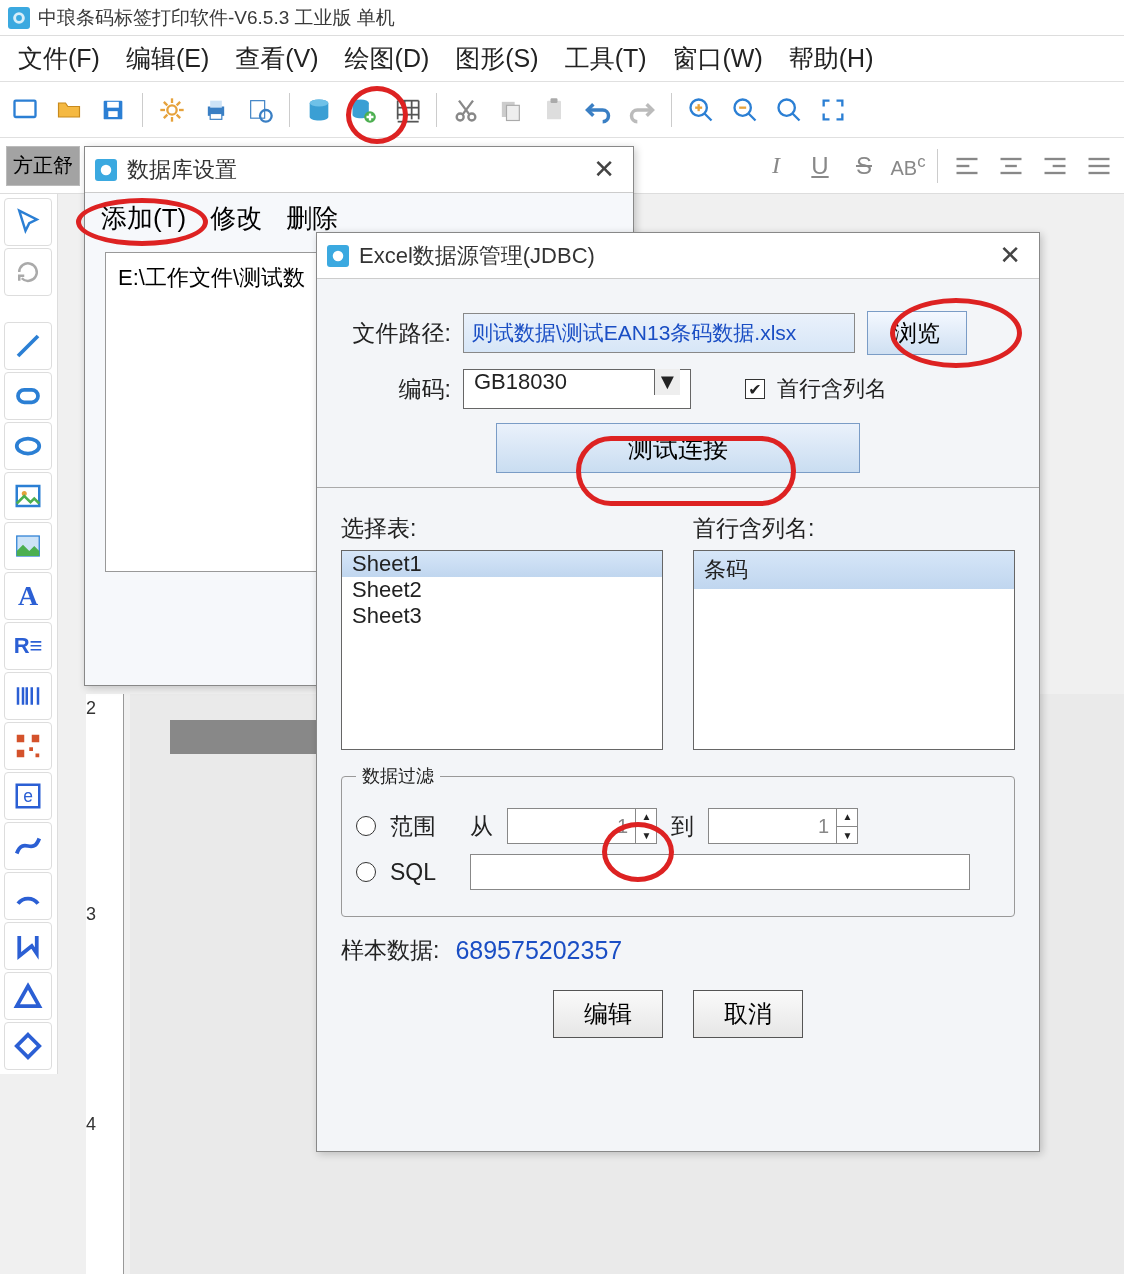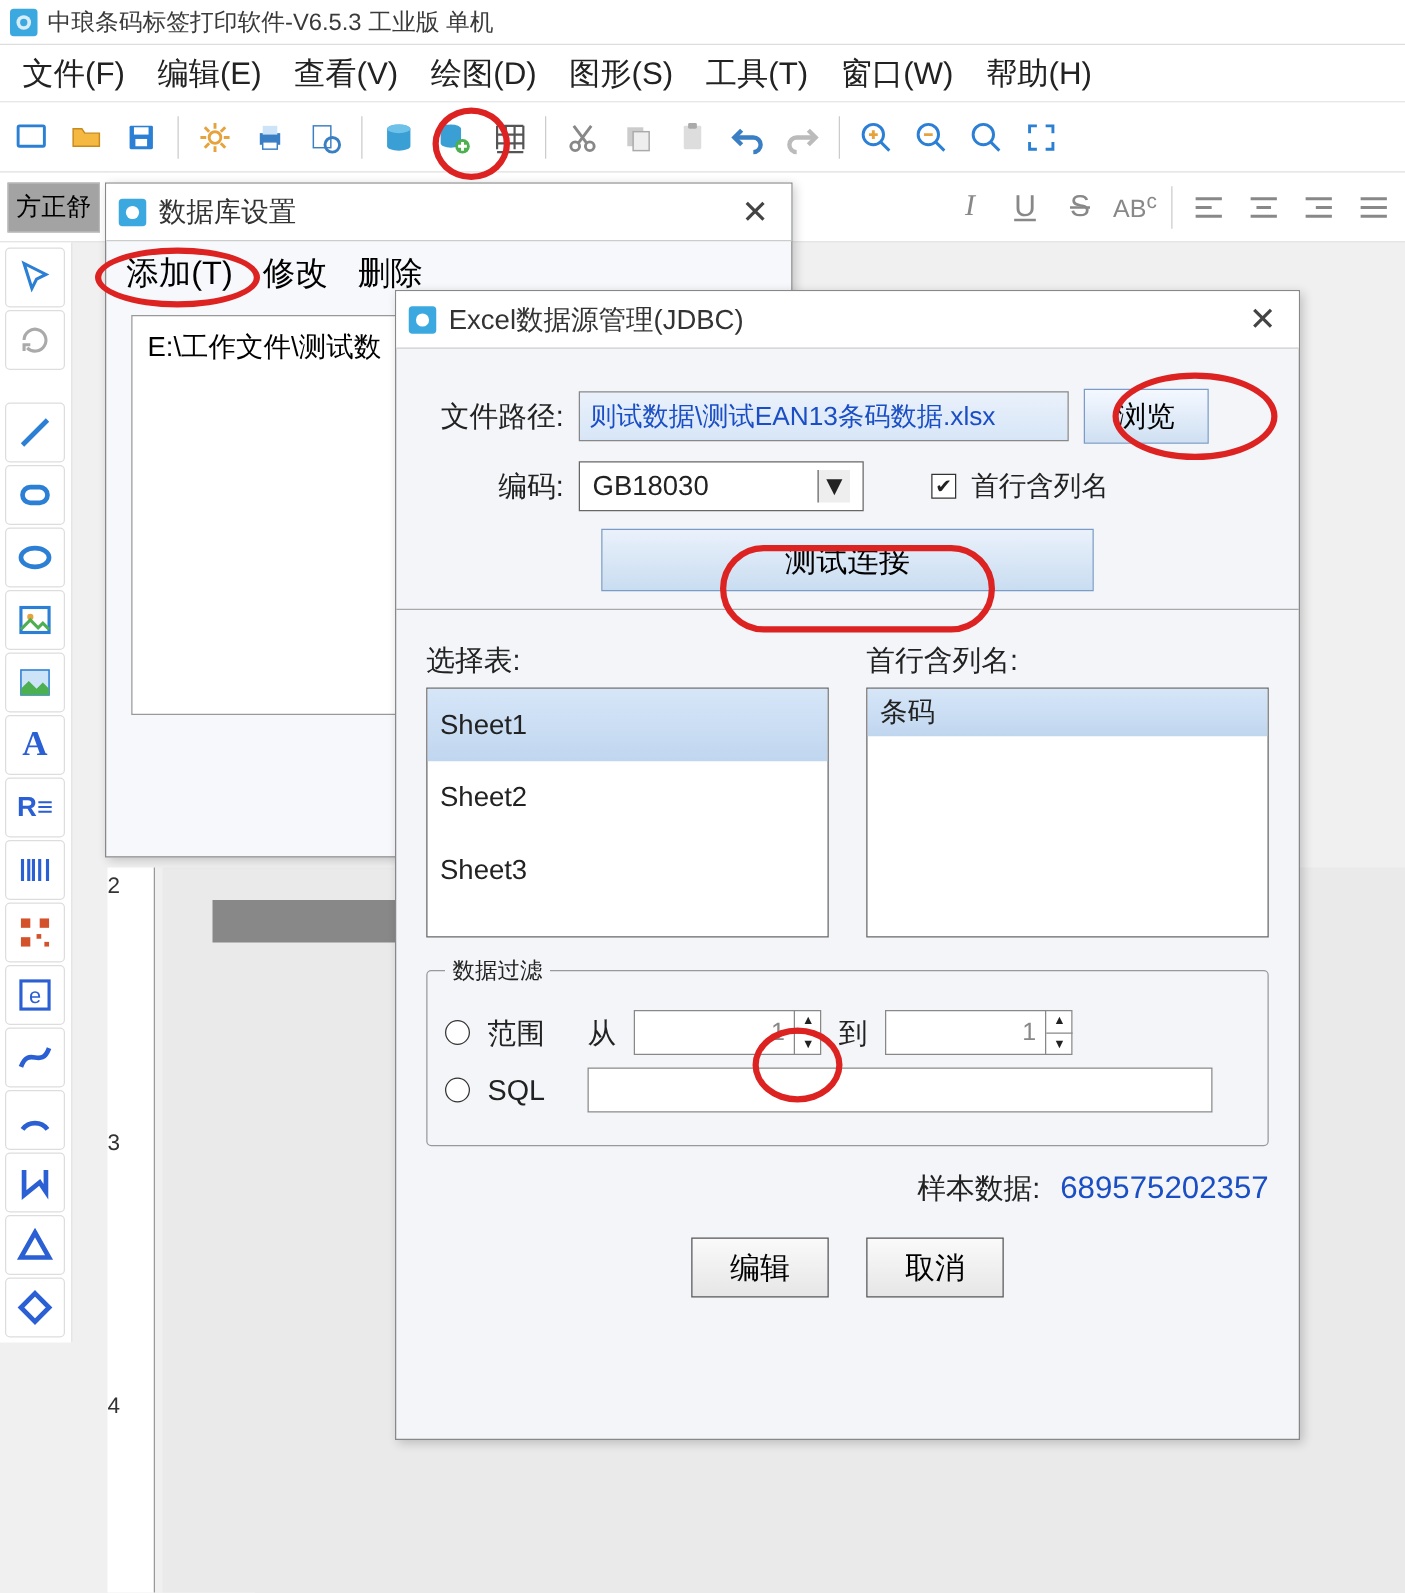--- a/index.html
+++ b/index.html
@@ -46,47 +46,47 @@
   .dlg-db .path-box { margin:8px 20px 0 20px; background:#fff; border:1px solid #999; padding:10px 12px; font-size:22px; height:320px;}
   
   
   .dlg-excel { left:316px; top:232px; width:724px; height:920px; background:#f3f5f8;}
   .dlg-excel .body { padding:18px 24px; font-size:22px; color:#222;}
   .row { display:flex; align-items:center; gap:12px; margin:14px 0;}
   .label { width:110px; text-align:right; font-size:23px;}
   .tx-input { border:1px solid #888; background:#fff; height:40px; font-size:21px; padding:0 8px; color:#1a4ec4;}
   .path-input { width:392px; background:linear-gradient(#eaf1fb,#d7e6f7);}
   .browse-btn { width:100px; height:44px; background:linear-gradient(#f4f8ff,#cfe0f2); border:1px solid #7a9cc6; font-size:23px; cursor:pointer;}
-  .combo { width:228px; height:40px; border:1px solid #666; background:#fff; display:flex; align-items:center; padding:1px 10px; font-size:22px; position:relative;}
+  .combo { width:228px; height:40px; border:1px solid #666; background:#fff; display:flex; align-items:flex-end; padding:13px 10px; font-size:22px; position:relative;}
   .combo .arrow { margin-left:auto; width:26px; height:26px; background:#eee; border-left:1px solid #666; display:flex; align-items:center; justify-content:center;}
   .chk { width:20px; height:20px; border:1px solid #333; display:inline-flex; align-items:center; justify-content:center; font-size:16px; background:#fff;}
-  .test-btn { width:394px; height:50px; margin:6px auto 14px auto; display:block; background:linear-gradient(#eaf1fb,#c9ddf1); border:1px solid #7a9cc6; font-size:25px; cursor:pointer;}
+  .test-btn { width:364px; height:50px; margin:6px auto 14px auto; display:block; background:linear-gradient(#eaf1fb,#c9ddf1); border:1px solid #7a9cc6; font-size:25px; cursor:pointer;}
   hr.sep { border:none; border-top:1px solid #aaa; margin:8px -24px 16px -24px;}
   .listbox { border:1px solid #666; background:#fff; height:200px; overflow:auto; font-size:22px;}
-  .listbox .li { padding:16px 10px;}
+  .listbox .li { padding:0 10px;}
   .listbox .li.sel { background:linear-gradient(#d6e6f8,#c0d6ef);}
   .two-col { display:flex; gap:30px;margin-top:25px;}
   .col { flex:1;}
   .col-label { font-size:23px; margin-bottom:6px;}
   .fieldbox { border:1px solid #666; background:#fff; height:200px; font-size:22px; overflow:hidden;}
   .fieldbox .fh { background:linear-gradient(#d6e6f8,#c0d6ef); padding:4px 10px;}
   
   fieldset.filter { border:1px solid #999; border-radius:4px; padding:10px 14px 16px 14px; margin-top:14px;}
   fieldset.filter legend { font-size:18px; padding:0 6px;}
   .radio-row { display:flex; align-items:center; gap:14px; font-size:23px; margin:10px 0;}
   .radio { width:20px; height:20px; border:1px solid #333; border-radius:50%; display:inline-flex; align-items:center; justify-content:center; background:#fff;}
   .radio.checked::after { content:""; width:10px; height:10px; border-radius:50%; background:#333;}
   .num-input { width:150px; height:36px; border:1px solid #888; background:#fff; text-align:right; padding:0 28px 0 8px; font-size:20px; color:#888; position:relative;}
   .spin { position:absolute; right:0; top:0; width:22px; height:36px; border-left:1px solid #888; display:flex; flex-direction:column;}
   .spin div { flex:1; display:flex; align-items:center; justify-content:center; font-size:10px; border-bottom:1px solid #888;}
   .spin div:last-child{border:none;}
   .relwrap { position:relative; display:inline-block;}
   .sql-input { width:500px; height:36px; border:1px solid #888; background:#fff;}
   
-  .sample-row { display:flex; gap:16px; align-items:center; margin-top:18px; font-size:23px;justify-content:flex-end;}
+  .sample-row { display:flex; gap:16px; align-items:center; margin-top:18px; font-size:23px;}
   .sample-val { color:#1a4ec4; font-size:25px;}
   
   .dlg-btns { display:flex; gap:30px; justify-content:center; margin-top:24px;}
   .dlg-btn { width:110px; height:48px; border:1px solid #555; background:linear-gradient(#fafafa,#e6e6e6); font-size:24px; cursor:pointer;}
   
   
   .anno { position:absolute; border:5px solid #d22; border-radius:50%; pointer-events:none;}
 </style>
 </head>
 <body>

